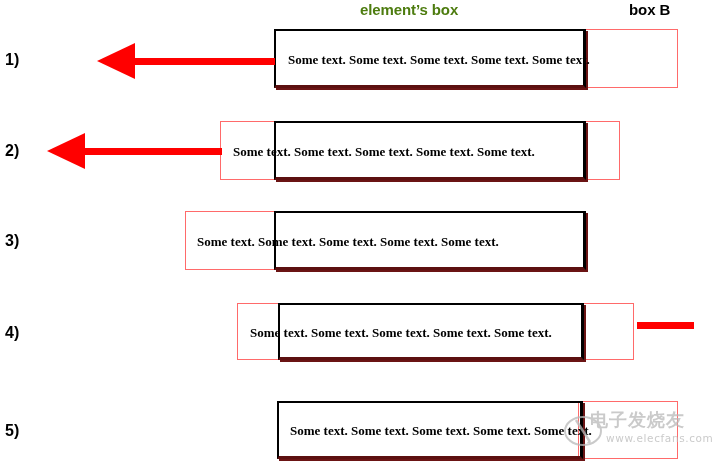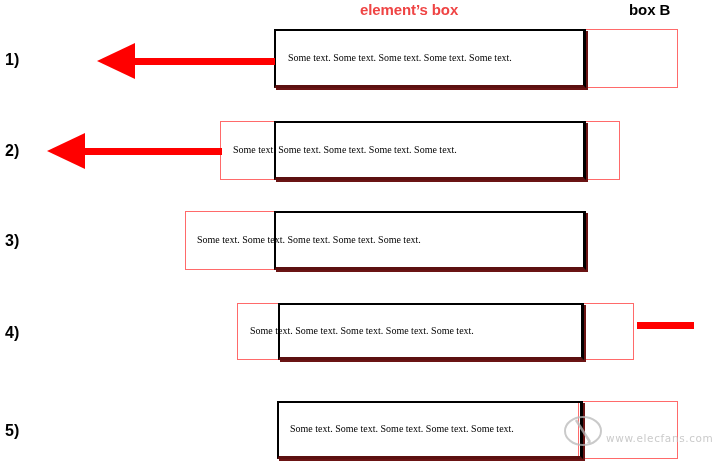--- a/index.html
+++ b/index.html
@@ -20,21 +20,21 @@
   .hdr {
     position: absolute;
     font-weight: bold;
     font-size: 15px;
     letter-spacing: -0.1px;
     white-space: nowrap;
   }
   #hdr-element-box {
     left: 360px;
     top: 1px;
-    color: #ef4444;
+    color: #4d7c0f;
   }
   #hdr-box-b {
     left: 629px;
     top: 1px;
     color: #000000;
   }
 
   
   .row-num {
     position: absolute;
@@ -62,24 +62,25 @@
     background: transparent;
   }
   .black-box.shadowed {
     box-shadow: 2px 2px 0 0 #6b1414;
   }
 
   
   .row-text {
     position: absolute;
     font-family: "Liberation Serif", serif;
-    font-size: 10px;
+    font-size: 13px;
     color: #000000;
     white-space: nowrap;
     z-index: 5;
+    font-weight: bold;
   }
 
   
   .arrow-shaft {
     position: absolute;
     background: #ff0000;
     height: 7px;
   }
   .arrow-head-left {
     position: absolute;
@@ -190,16 +191,17 @@
   <div class="black-box shadowed" style="left:277px; top:401px; width:306px; height:58px;"></div>
 
   <div class="row-text" style="left:290px; top:423px;">Some text. Some text. Some text. Some text. Some text.</div>
 
   <div id="watermark">
     <svg class="wm-mark" width="42" height="42" viewBox="0 0 42 42">
       <ellipse cx="21" cy="21" rx="18" ry="14" fill="none" stroke="#b9b9b9" stroke-width="2"></ellipse>
       <path d="M14 10 L28 32" stroke="#b9b9b9" stroke-width="2.5" fill="none"></path>
       <path d="M27 30 L29 33 L25 33 Z" fill="#b9b9b9"></path>
     </svg>
+    <div class="wm-cn">电子发烧友</div>
     <div class="wm-url">www.elecfans.com</div>
   </div>
 
 </div>
 
 </body></html>

